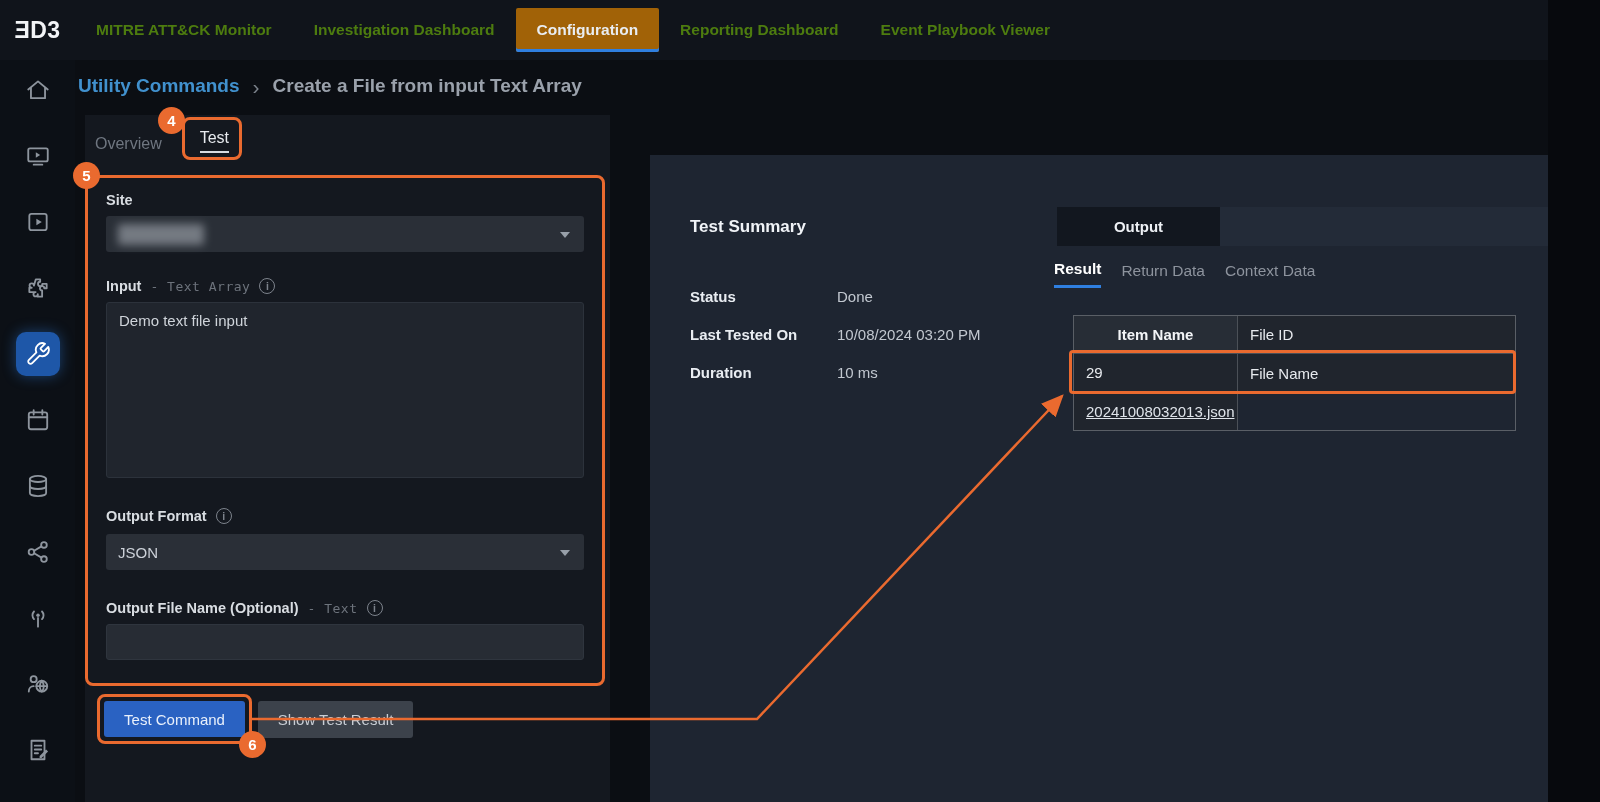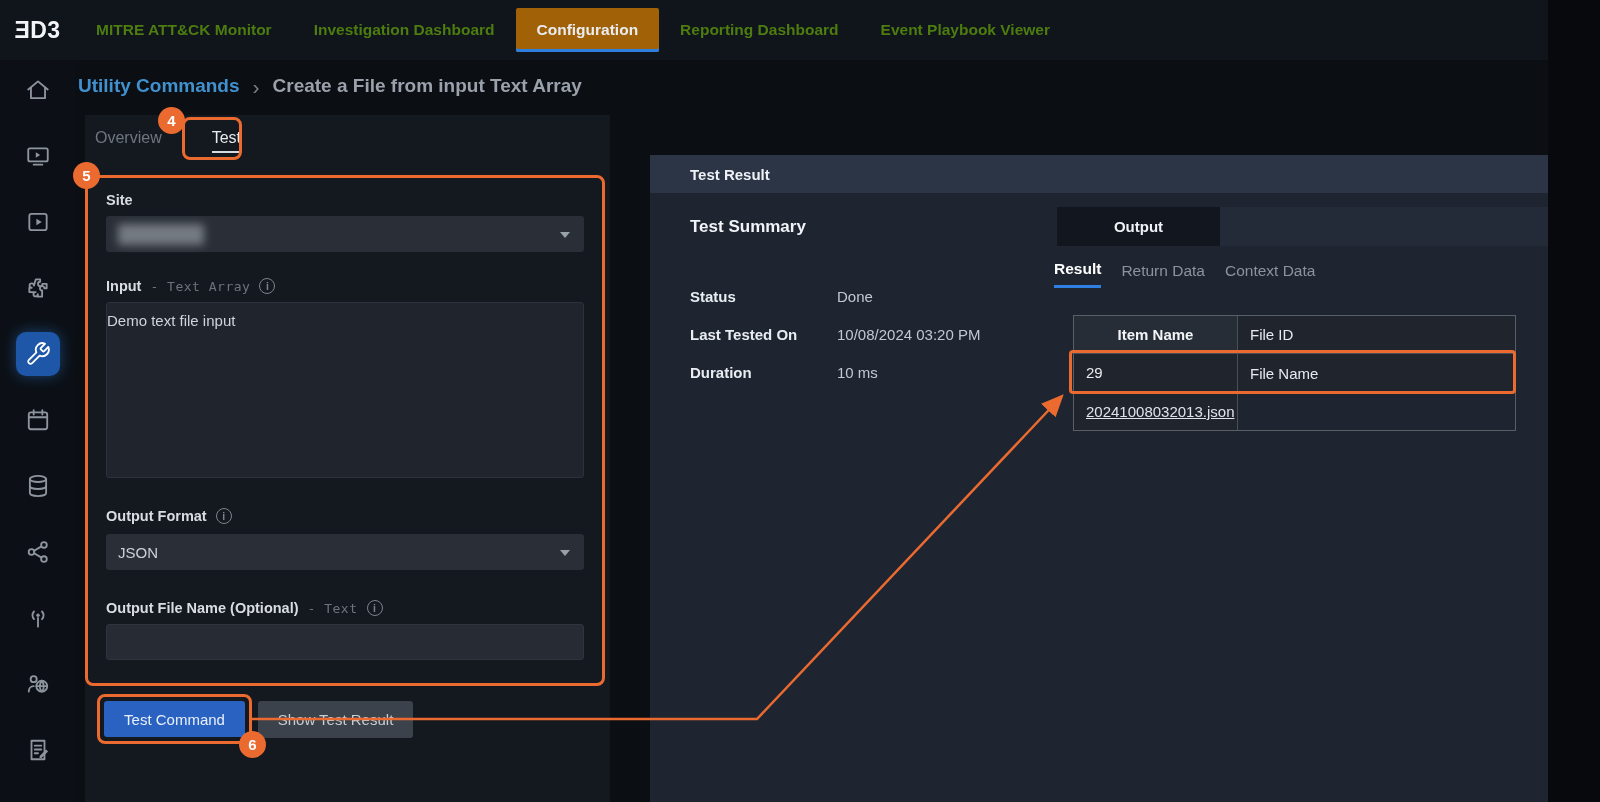--- a/index.html
+++ b/index.html
@@ -21,35 +21,35 @@
   .crumb-current { color:#9aa1ab; font-weight:700; font-size:19px; }
 
   
   .sidebar { position:absolute; left:0; top:60px; width:75px; height:742px; background:#0c1016; display:flex; flex-direction:column; align-items:center; padding-top:8px; gap:22px; z-index:4; }
   .side-item { width:44px; height:44px; display:flex; align-items:center; justify-content:center; color:#8e959e; border-radius:10px; cursor:pointer; flex:0 0 auto; }
   .side-item.active { background:#1e57a8; color:#ffffff; box-shadow:0 0 14px rgba(47,127,224,.45); }
   .side-item svg { width:26px; height:26px; stroke:currentColor; fill:none; stroke-width:1.7; stroke-linecap:round; stroke-linejoin:round; }
 
   
   .form-panel { position:absolute; left:85px; top:115px; width:525px; height:687px; background:#14181f; z-index:1; }
-  .form-tabs { display:flex; gap:50px; padding:14px 0 0 10px; align-items:flex-start; }
+  .form-tabs { display:flex; gap:38px; padding:14px 0 0 10px; align-items:flex-end; }
   .tab-overview { color:#6f7680; font-size:16px; cursor:pointer; }
   .tab-test { color:#e7eaee; font-size:16px; cursor:pointer; padding-bottom:4px; border-bottom:2px solid #d6dbe1; }
 
   .form-box { position:absolute; left:85px; top:175px; width:520px; height:511px; border:3px solid #EA6A2F; border-radius:8px; padding:14px 18px 0; z-index:2; }
   .field-label { color:#d9dde2; font-size:14.5px; font-weight:700; }
   .label-row { display:flex; align-items:center; gap:9px; }
   .hint { font-family:"DejaVu Sans Mono", monospace; color:#6d737c; font-size:13px; letter-spacing:.5px; }
   .info-icon { width:16px; height:16px; border:1.4px solid #7d838c; border-radius:50%; color:#7d838c; font-size:10.5px; font-weight:700; display:inline-flex; align-items:center; justify-content:center; flex:0 0 auto; }
   .info-icon::before { content:"i"; }
   .dropdown { position:relative; margin-top:8px; height:36px; background:#2a2f37; border-radius:3px; display:flex; align-items:center; padding:0 12px; color:#ccd1d8; font-size:15px; cursor:pointer; }
   .dropdown::after { content:""; position:absolute; right:14px; top:50%; margin-top:-2px; border-left:5px solid transparent; border-right:5px solid transparent; border-top:6px solid #98a0a9; }
   .blur-chip { width:86px; height:21px; background:#878d95; border-radius:2px; filter:blur(4px); opacity:.8; }
   .mt26 { margin-top:26px; } .mt30 { margin-top:30px; } .mt10 { margin-top:10px; }
-  .input-textarea { display:block; margin-top:8px; width:100%; height:176px; background:#20252d; border:1px solid #2c323b; border-radius:3px; color:#cfd4da; font-size:15px; font-family:"Liberation Sans", sans-serif; padding:9px 0; resize:none; outline:none; }
+  .input-textarea { display:block; margin-top:8px; width:100%; height:176px; background:#20252d; border:1px solid #2c323b; border-radius:3px; color:#cfd4da; font-size:15px; font-family:"Liberation Sans", sans-serif; padding:9px 12px; resize:none; outline:none; }
   .text-input { display:block; margin-top:8px; width:100%; height:36px; background:#272c34; border:1px solid #2f353e; border-radius:3px; color:#cfd4da; font-size:15px; font-family:"Liberation Sans", sans-serif; padding:0 12px; outline:none; }
 
   .tc-ann { position:absolute; left:97px; top:694px; width:155px; height:50px; border:3px solid #EA6A2F; border-radius:8px; z-index:3; display:flex; align-items:center; justify-content:center; }
   .btn-primary { width:141px; height:36px; background:#2a62c2; border:none; border-radius:3px; color:#e9f0fb; font-size:15px; font-family:"Liberation Sans", sans-serif; cursor:pointer; }
   .btn-secondary { position:absolute; left:258px; top:701px; width:155px; height:37px; background:#3c424b; border:none; border-radius:3px; color:#c9ced5; font-size:15px; font-family:"Liberation Sans", sans-serif; cursor:pointer; z-index:3; }
 
   
   .ann-rect-test { position:absolute; left:182px; top:117px; width:60px; height:43px; border:3px solid #EA6A2F; border-radius:8px; z-index:6; pointer-events:none; }
   .badge { position:absolute; width:27px; height:27px; border-radius:50%; background:#EA6A2F; color:#fff; font-weight:700; font-size:15px; display:flex; align-items:center; justify-content:center; z-index:10; }
   .badge-4 { left:158px; top:107px; }
@@ -216,23 +216,20 @@
     <button class="btn-primary">Test Command</button>
   </div>
   <button class="btn-secondary">Show Test Result</button>
 
   <div class="ann-rect-test"></div>
   <div class="badge badge-4">4</div>
   <div class="badge badge-5">5</div>
   <div class="badge badge-6">6</div>
 
   <div class="result-panel">
-    <div class="rp-header">
-      <span>Test Result</span>
-    </div>
 
     <div class="summary-title">Test Summary</div>
     <div class="summary">
       <div class="summary-row">
         <span class="summary-label">Status</span>
         <span class="summary-value">Done</span>
       </div>
       <div class="summary-row">
         <span class="summary-label">Last Tested On</span>
         <span class="summary-value">10/08/2024 03:20 PM</span>

